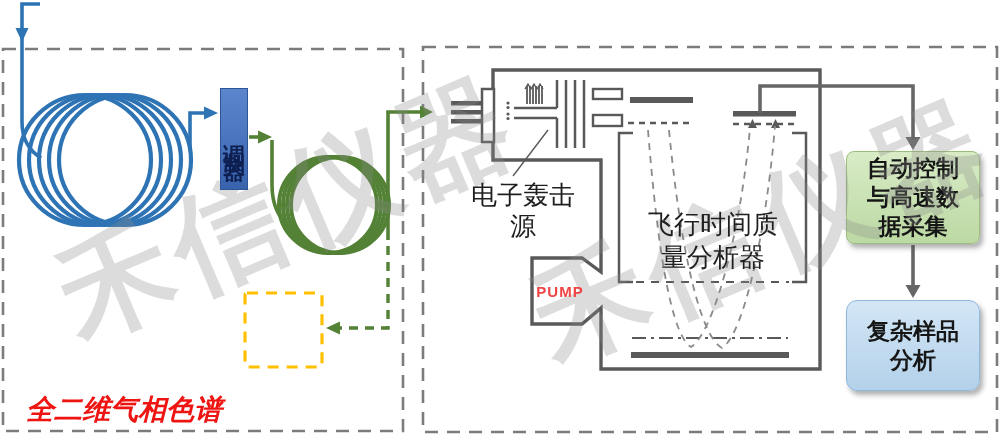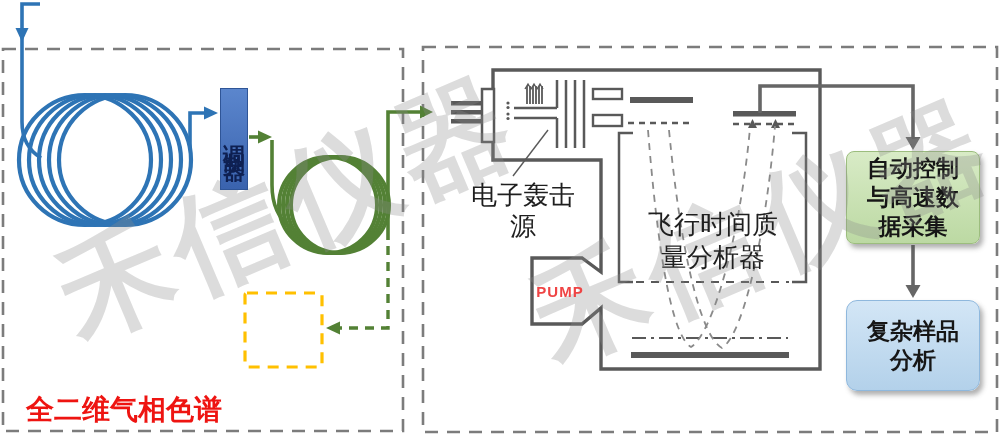--- a/index.html
+++ b/index.html
@@ -40,21 +40,21 @@
   }
   .pump-label{
     left:528px;top:283px;width:64px;text-align:center;
     font-size:15px;font-weight:600;color:#ef4444;letter-spacing:1px;
   }
   .tof-label{
     left:630px;top:208px;width:166px;text-align:center;
     font-size:26px;line-height:33px;color:#1f1f1f;
   }
   .red-label{
-    font-size:28px;font-weight:700;color:#ee1411;
+    font-size:28px;font-weight:700;color:#ee1411;font-style:italic;
   }
   .red-left{left:26px;top:391px;}
   .red-right{left:447px;top:390px;}
   .flow-box{
     position:absolute;z-index:1;width:134px;box-sizing:border-box;
     display:flex;flex-direction:column;align-items:center;justify-content:center;
     font-size:23px;line-height:29px;font-weight:700;color:#161616;text-align:center;
     box-shadow:3px 4px 5px rgba(80,80,80,0.45);
   }
   .daq-box{

